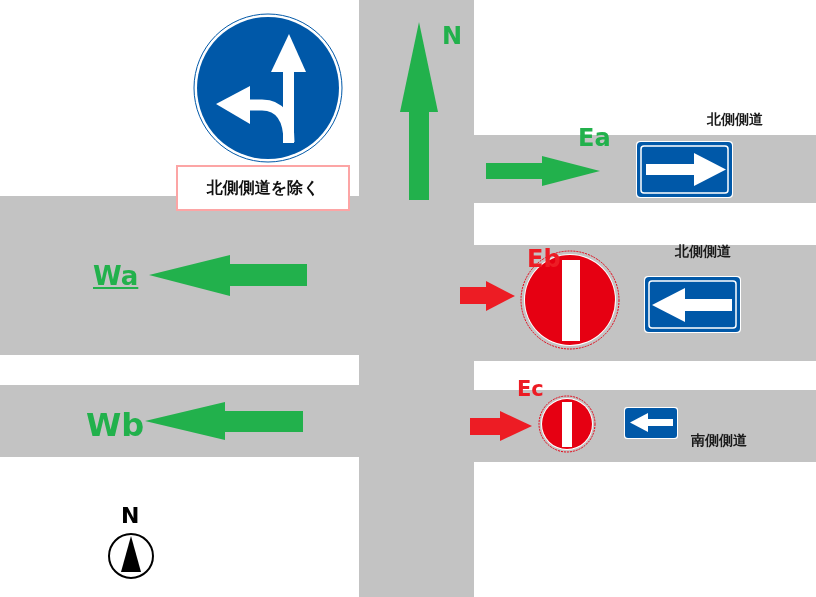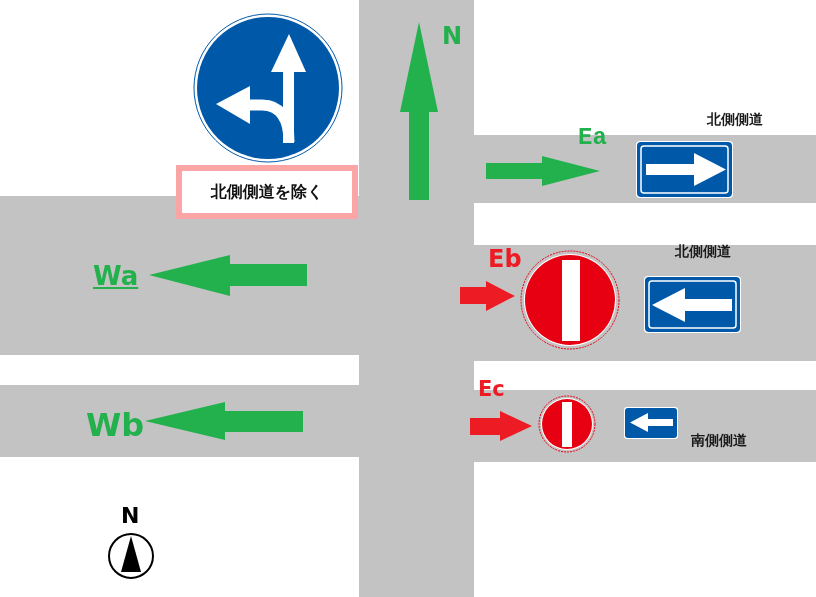--- a/index.html
+++ b/index.html
@@ -3,25 +3,25 @@
 <meta charset="utf-8">
 <style>
   html, body { margin: 0; padding: 0; background: #ffffff; }
   body { width: 816px; height: 597px; position: relative; overflow: hidden;
          font-family: "DejaVu Sans", "Liberation Sans", sans-serif; }
   .abs { position: absolute; }
   .road { position: absolute; background: #c3c3c3; }
   .green-label { position: absolute; color: #22b14c; font-weight: bold;
                  font-family: "DejaVu Sans", sans-serif; }
   .red-label { position: absolute; color: #ed1c24; font-weight: bold;
-               font-family: "DejaVu Sans", sans-serif; }
+               font-family: "DejaVu Sans", sans-serif; margin-left: 39px; }
   .jp-label { position: absolute; color: #1a1a1a; font-size: 14px; font-weight: bold;
               font-family: "DejaVu Sans", sans-serif; white-space: nowrap; letter-spacing: 0px; }
   .note-box { position: absolute; left: 176px; top: 165px; width: 170px; height: 42px;
-              border: 6px solid #fca5a5; background: #fff; box-sizing: content-box;
+              border: 2px solid #fca5a5; background: #fff; box-sizing: content-box;
               display: flex; align-items: center; justify-content: center;
               font-size: 16px; font-weight: bold; color: #111; white-space: nowrap; }
   svg { position: absolute; left: 0; top: 0; }
 </style>
 </head>
 <body>
 
 <div class="road" style="left:359px; top:0; width:115px; height:597px;"></div>
 <div class="road" style="left:0; top:196px; width:359px; height:159px;"></div>
 <div class="road" style="left:0; top:385px; width:359px; height:72px;"></div>
@@ -112,21 +112,21 @@
 
   <g>
     <circle cx="131" cy="556" r="22" fill="#ffffff" stroke="#000" stroke-width="2"></circle>
     <polygon points="131,536 121,572 141,572" fill="#000"></polygon>
   </g>
 </svg>
 
 <div class="green-label" style="left:442px; top:22px; font-size:24px;">N</div>
 <div class="abs" style="left:121px; top:503px; font-size:22px; font-weight:bold; color:#000;">N</div>
 
-<div class="green-label" style="left:578px; top:124px; font-size:24px;font-family:Liberation Mono, monospace;">Ea</div>
+<div class="green-label" style="left:578px; top:124px; font-size:24px;">Ea</div>
 <div class="red-label" style="left:488px; top:245px; font-size:24px;">Eb</div>
 <div class="red-label" style="left:478px; top:377px; font-size:21px;">Ec</div>
 <div class="green-label" style="left:93px; top:261px; font-size:26px;text-decoration:underline;">Wa</div>
 <div class="green-label" style="left:86px; top:406px; font-size:32px;">Wb</div>
 
 <div class="jp-label" style="left:707px; top:111px;">北側側道</div>
 <div class="jp-label" style="left:675px; top:243px;">北側側道</div>
 <div class="jp-label" style="left:691px; top:432px;">南側側道</div>
 
 <div class="note-box">

